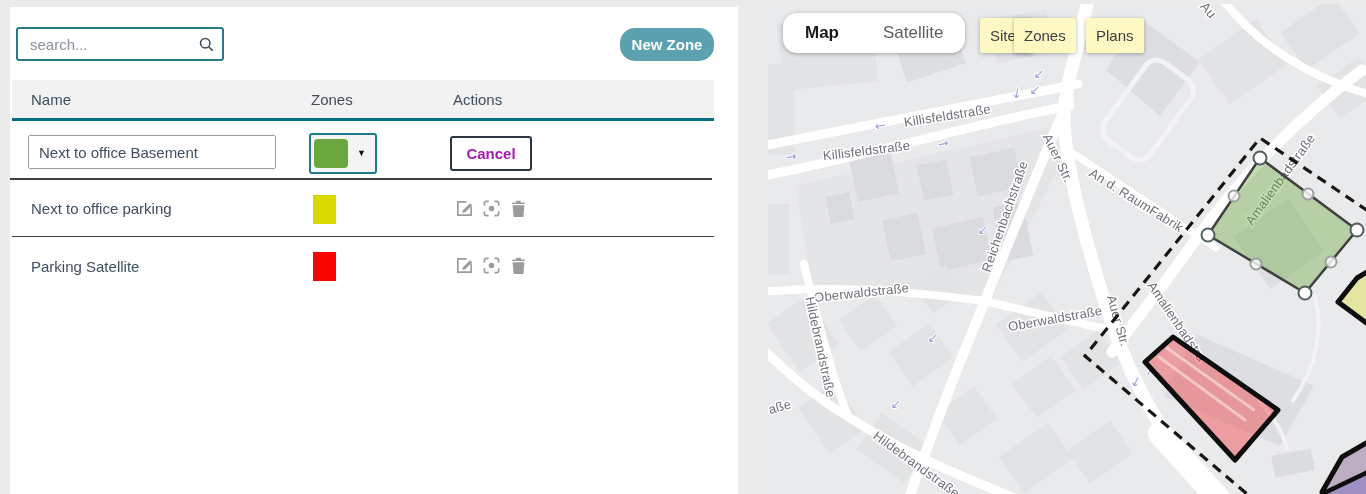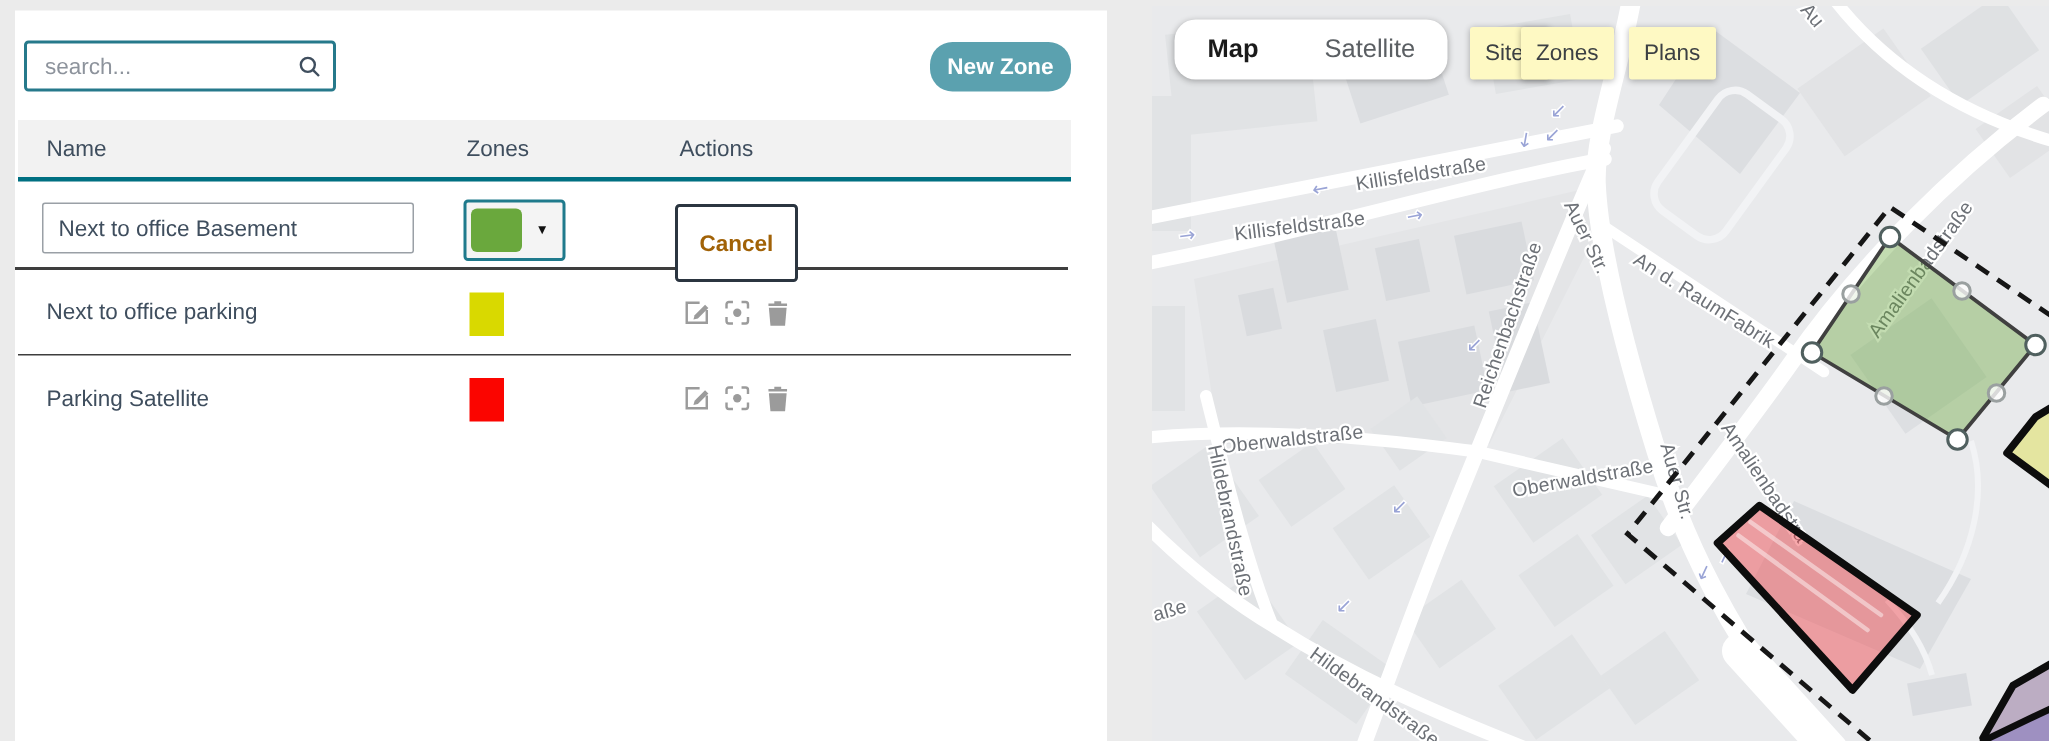--- a/index.html
+++ b/index.html
@@ -16,21 +16,21 @@
   .newzone{position:absolute;left:610px;top:21px;width:94px;height:33px;background:#5ba1af;color:#fff;font-weight:bold;font-size:15px;border:none;border-radius:15px;font-family:inherit;cursor:pointer}
   .thead{position:absolute;left:2px;top:73px;width:702px;height:41px;background:#f2f2f2;border-bottom:3px solid #007082;display:flex;align-items:center;color:#3f4e5e;font-size:15px;box-sizing:border-box}
   .col-name{padding-left:19px;width:280px}
   .col-color{width:142px}
   .col-actions{flex:1}
   .editrow{position:absolute;left:0;top:115px;width:702px;height:58px;border-bottom:2px solid #3e3e3e;box-sizing:border-box}
   .nameinput{position:absolute;left:18px;top:13px;width:248px;height:34px;box-sizing:border-box;border:1px solid #9aa0a6;border-radius:2px;font-size:15px;color:#3f4e5e;padding:0 10px;font-family:inherit;outline:none}
   .colorsel{position:absolute;left:299px;top:11px;width:68px;height:41px;box-sizing:border-box;border:2px solid #1f7a8c;border-radius:3px;background:#f4f4f4;display:flex;align-items:center;cursor:pointer}
   .colorsel .swatch{width:34px;height:29px;border-radius:4px;margin-left:3px;background:#6aa83d}
   .colorsel .arrow{flex:1;text-align:center;font-size:9px;color:#111;line-height:1}
-  .btn-cancel{position:absolute;left:440px;top:14px;width:82px;height:52px;box-sizing:border-box;background:#fff;border:2px solid #2b3540;border-radius:3px;font-size:15px;font-weight:bold;color:#a16207;font-family:inherit;cursor:pointer}
+  .btn-cancel{position:absolute;left:440px;top:14px;width:82px;height:35px;box-sizing:border-box;background:#fff;border:2px solid #2b3540;border-radius:3px;font-size:15px;font-weight:bold;color:#a21caf;font-family:inherit;cursor:pointer}
   .btn-save{position:absolute;left:528px;top:14px;width:78px;height:35px;box-sizing:border-box;background:#0a6374;border:none;border-radius:3px;color:#fff;font-weight:bold;font-size:15px;font-family:inherit;cursor:pointer}
   .zrow{position:absolute;left:2px;width:702px;box-sizing:border-box}
   .zrow.r1{top:173px;height:57px;border-bottom:1px solid #3e3e3e}
   .zrow.r2{top:230px;height:57px}
   .zname{position:absolute;left:19px;top:50%;transform:translateY(-50%);font-size:15px;color:#3f4e5e}
   .zswatch{position:absolute;left:301px;top:15px;width:23px;height:29px}
   .zactions{position:absolute;left:440px;top:50%;transform:translateY(-50%);display:flex;gap:3px}
   .icbtn{background:none;border:none;padding:0;width:24px;height:24px;cursor:pointer;display:flex;align-items:center;justify-content:center}
   
   .map{position:absolute;left:768px;top:4px;width:598px;height:490px;background:#e9eaec;overflow:hidden}

